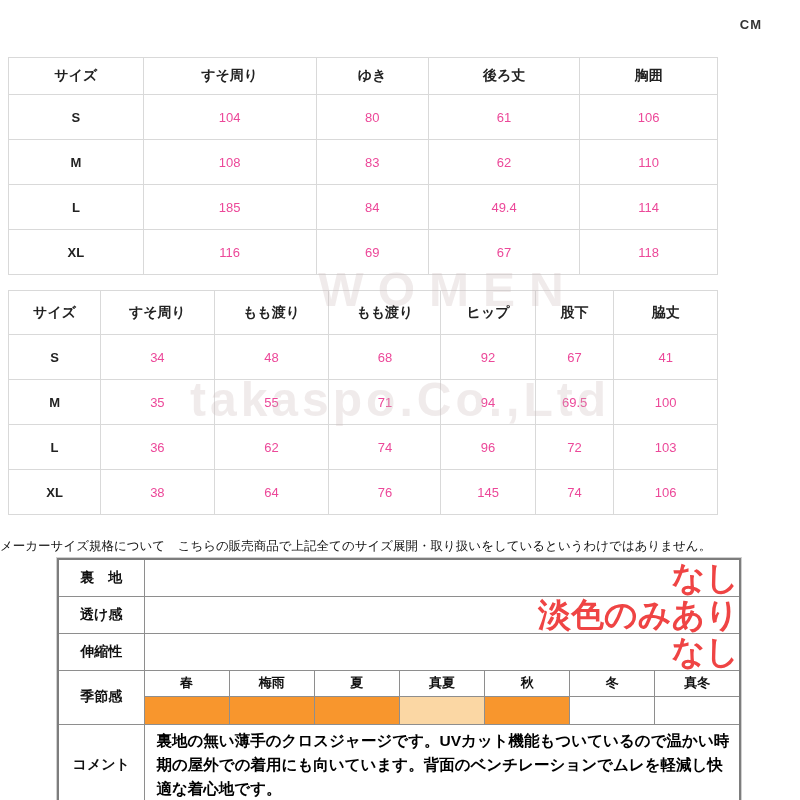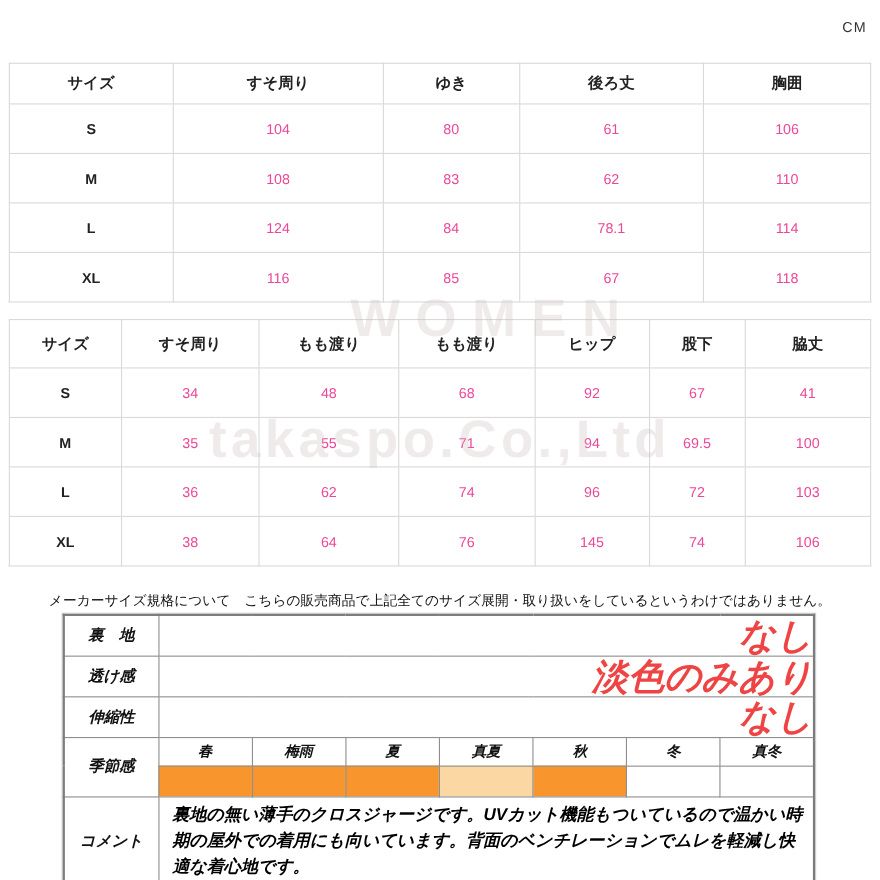--- a/index.html
+++ b/index.html
@@ -1,50 +1,50 @@
 <!DOCTYPE html>
 <html><head>
 <meta charset="utf-8">
 <style>
   * { margin: 0; padding: 0; box-sizing: border-box; }
   html, body { width: 800px; height: 800px; background: #ffffff;
     font-family: "Liberation Sans", "DejaVu Sans", sans-serif; }
   body { position: relative; overflow: hidden; }
 
-  .unit-label { position: absolute; top: 17px; right: 12px;
-    font-size: 13px; font-weight: normal; color: #333; letter-spacing: 1px; }
-
-  
-  .size-table { position: absolute; left: 8px; width: 784px;
+  .unit-label { position: absolute; top: 17px; right: 38px;
+    font-size: 13px; font-weight: bold; color: #333; letter-spacing: 1px; }
+
+  
+  .size-table { position: absolute; left: 8px; width: 710px;
     border-collapse: collapse; table-layout: fixed; background: #fff; }
   #table1 { top: 57px; }
   #table2 { top: 290px; }
   .size-table th, .size-table td {
     border: 1px solid #d9d9d9; text-align: center; vertical-align: middle; }
   .size-table th { height: 37px; font-size: 14px; font-weight: bold; color: #222; }
   #table2 th { height: 44px; }
   .size-table td { height: 45px; font-size: 13px; font-weight: normal; color: #ec4899; }
   .size-table td.size-cell { font-weight: bold; color: #222; }
 
   
   .watermark { position: absolute; left: 0; width: 100%; text-align: center;
     color: rgba(205, 188, 188, 0.30); font-weight: bold; pointer-events: none;
     letter-spacing: 14px; z-index: 5; }
   #wm1 { top: 262px; font-size: 48px; margin-left: 48px; }
   #wm2 { top: 372px; font-size: 48px; letter-spacing: 4px; }
 
   
   .note { position: absolute; top: 538px; left: 0; width: 100%;
-    text-align: center; font-size: 12.5px; color: #111; }
+    text-align: left; font-size: 12.5px; color: #111; }
 
   
   .info-table { position: absolute; top: 558px; left: 57px; width: 684px;
     border-collapse: collapse; table-layout: fixed; background: #fff;
     border: 2px solid #7d7d7d; box-shadow: 0 0 0 1px #d0d0d0; }
-  .info-table th, .info-table td { border: 1px solid #8e8e8e; vertical-align: middle; font-style: italic; }
+  .info-table th, .info-table td { border: 1px solid #8e8e8e; vertical-align: middle; }
   .info-table .label-col { width: 86px; text-align: center;
     font-size: 14px; font-weight: bold; color: #111; }
   .info-table .value-cell { font-size: 33px; font-weight: bold; color: #ef4444;
     padding-left: 14px; text-align: right; height: 37px; line-height: 1; }
   .row-plain td { height: 37px; }
   .season-head { height: 26px; text-align: center;
     font-size: 13px; font-weight: bold; color: #111; }
   .season-bar { height: 28px; }
   .comment-cell { font-size: 15.5px; font-weight: bold; color: #000;
     padding: 4px 8px 4px 12px; line-height: 1.55; text-align: left; }
@@ -83,29 +83,29 @@
   </tr>
   <tr>
     <td class="size-cell">M</td>
     <td>108</td>
     <td>83</td>
     <td>62</td>
     <td>110</td>
   </tr>
   <tr>
     <td class="size-cell">L</td>
-    <td>124</td>
+    <td>185</td>
     <td>84</td>
-    <td>78.1</td>
+    <td>49.4</td>
     <td>114</td>
   </tr>
   <tr>
     <td class="size-cell">XL</td>
     <td>116</td>
-    <td>85</td>
+    <td>69</td>
     <td>67</td>
     <td>118</td>
   </tr>
 </tbody>
   </table>
 
 <table class="size-table" id="table2">
   <colgroup>
     <col style="width:13%">
       <col style="width:16%">

